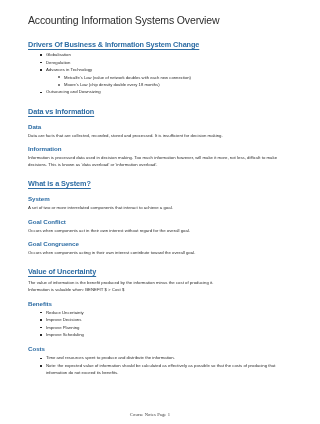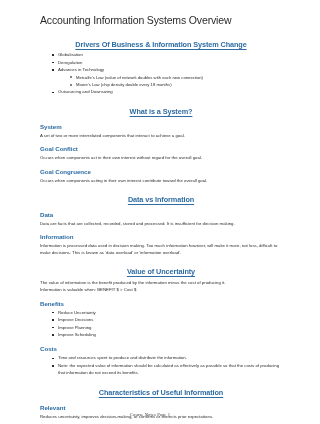--- a/index.html
+++ b/index.html
@@ -12,41 +12,40 @@
     height: 424px;
     font-family: "Liberation Sans", sans-serif;
     color: #231f20;
     overflow: hidden;
     position: relative;
   }
   .page {
     position: absolute;
     inset: 0;
     background: #ffffff;
-    padding: 14px 18px 0 40px;
+    padding: 14px 18px 0 28px;
     box-sizing: border-box;
   }
   .doc-title {
     font-size: 10.5px;
     font-weight: 400;
     color: #2b2b2b;
     letter-spacing: -0.15px;
     margin: 0 0 13px 0;
     line-height: 1.2;
   }
   .h1 {
     font-size: 7.3px;
     font-weight: bold;
     color: #2e6da4;
     text-decoration: underline;
     text-underline-offset: 1.5px;
     letter-spacing: -0.1px;
     margin: 0 0 2.5px 0;
     line-height: 1.25;
-    text-align: center;
   }
   .section + .section { margin-top: 11px; }
   .h2 {
     font-size: 6.2px;
     font-weight: bold;
     color: #2e6da4;
     letter-spacing: -0.05px;
     margin: 0 0 1px 0;
     line-height: 1.3;
   }
@@ -144,44 +143,44 @@
             </li>
         </ul>
       </li>
       <li>
           <span class="li-wrap">Outsourcing and Downsizing</span>
         </li>
     </ul>
   </div>
 
   <div class="section gap-lg">
+    <div class="h1">Data vs Information</div>
+    <div class="sub">
+      <div class="h2">Data</div>
+      <p class="body-text">Data are facts that are collected, recorded, stored and processed. It is insufficient for decision making.</p>
+    </div>
+    <div class="sub">
+      <div class="h2">Information</div>
+      <p class="body-text">Information is processed data used in decision making. Too much information however, will make it more, not less, difficult to make decisions. This is known as 'data overload' or 'information overload'.</p>
+    </div>
+  </div>
+
+  <div class="section gap-lg">
     <div class="h1">What is a System?</div>
     <div class="sub">
       <div class="h2">System</div>
       <p class="body-text">A set of two or more interrelated components that interact to achieve a goal.</p>
     </div>
     <div class="sub">
       <div class="h2">Goal Conflict</div>
       <p class="body-text">Occurs when components act in their own interest without regard for the overall goal.</p>
     </div>
     <div class="sub">
       <div class="h2">Goal Congruence</div>
       <p class="body-text">Occurs when components acting in their own interest contribute toward the overall goal.</p>
-    </div>
-  </div>
-
-  <div class="section gap-lg">
-    <div class="h1">Data vs Information</div>
-    <div class="sub">
-      <div class="h2">Data</div>
-      <p class="body-text">Data are facts that are collected, recorded, stored and processed. It is insufficient for decision making.</p>
-    </div>
-    <div class="sub">
-      <div class="h2">Information</div>
-      <p class="body-text">Information is processed data used in decision making. Too much information however, will make it more, not less, difficult to make decisions. This is known as 'data overload' or 'information overload'.</p>
     </div>
   </div>
 
   <div class="section gap-lg">
     <div class="h1">Value of Uncertainty</div>
     <p class="body-text">The value of information is the benefit produced by the information minus the cost of producing it.</p>
     <p class="body-text">Information is valuable when: BENEFIT $ &gt; Cost $</p>
 
     <div class="sub">
       <div class="h2">Benefits</div>
@@ -207,24 +206,16 @@
         <li>
             <span class="li-wrap">Time and resources spent to produce and distribute the information.</span>
           </li>
         <li>
             <span class="li-wrap">Note: the expected value of information should be calculated as effectively as possible so that the costs of producing that information do not exceed its benefits.</span>
           </li>
       </ul>
     </div>
   </div>
 
-  <div class="section gap-lg">
-    <div class="h1">Characteristics of Useful Information</div>
-    <div class="sub">
-      <div class="h2">Relevant</div>
-      <p class="body-text">Reduces uncertainty, improves decision-making, or confirms or corrects prior expectations.</p>
-    </div>
-
-  </div>
 
   <div class="footer">Course Notes Page 1</div>
 
 </div>
 
 </body></html>

